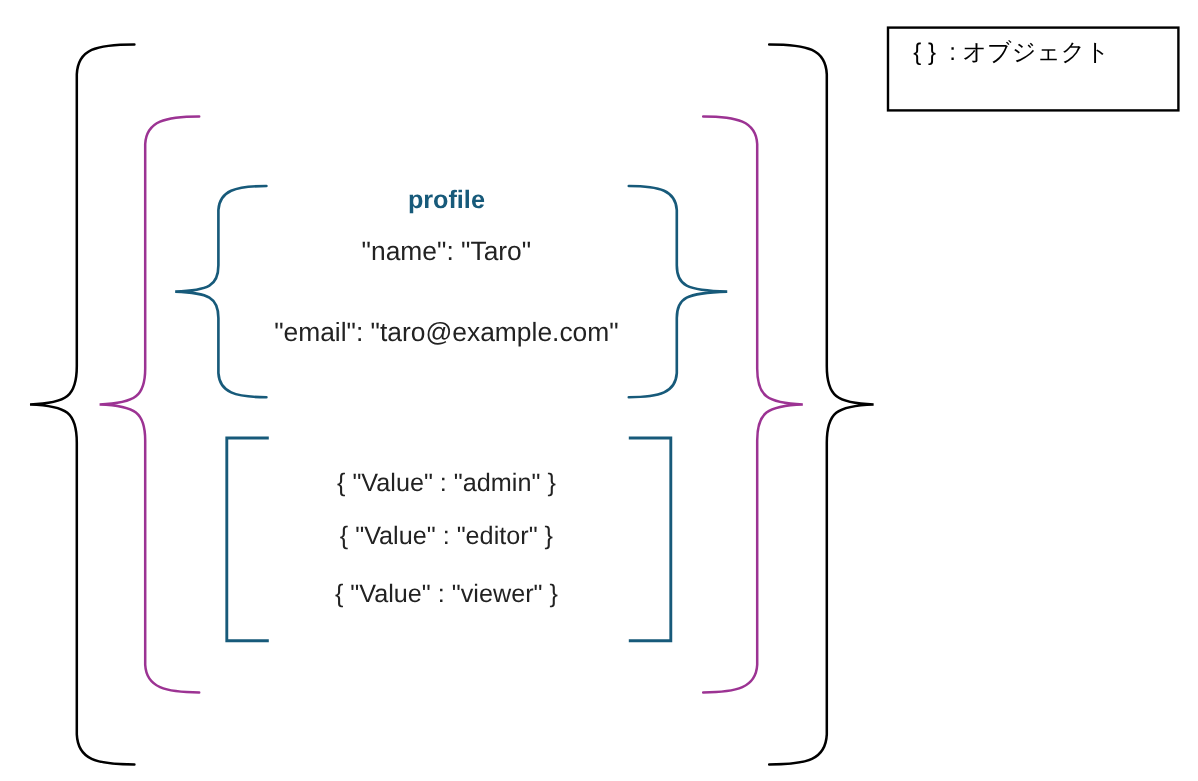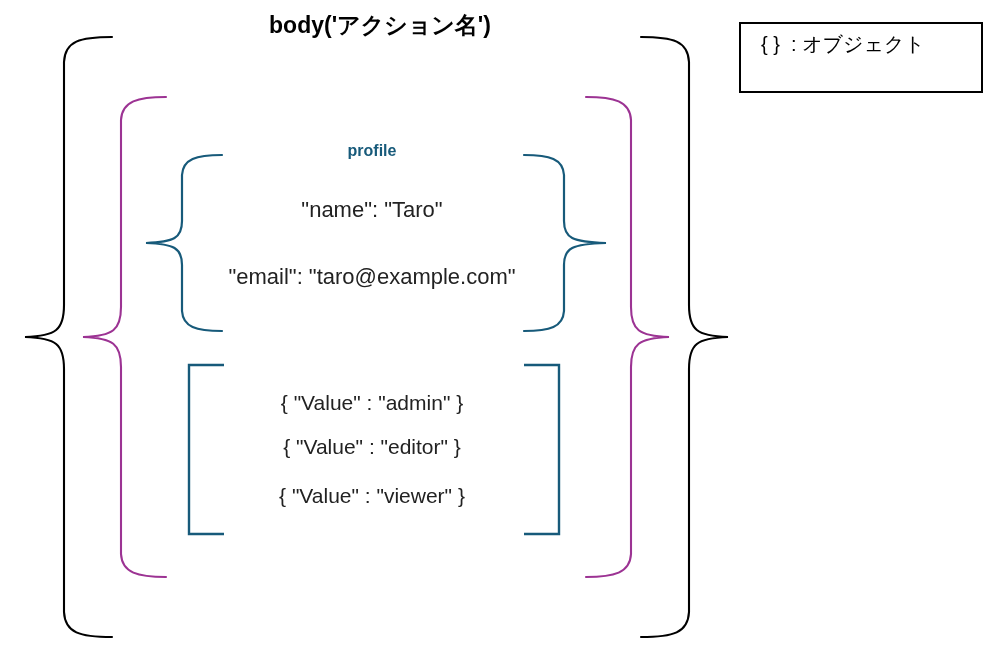--- a/index.html
+++ b/index.html
@@ -50,23 +50,23 @@
   #user-label {
     left: 0;
     top: 74px;
     width: 744px;
     font-size: 21px;
     font-weight: bold;
     color: #9C3393;
   }
   #profile-label {
     left: 0;
-    top: 143px;
+    top: 156px;
     width: 744px;
-    font-size: 16px;
+    font-size: 21px;
     font-weight: bold;
     color: #175A7A;
   }
   #roles-label {
     left: 0;
     top: 349px;
     width: 744px;
     font-size: 21px;
     font-weight: bold;
     color: #175A7A;
@@ -165,23 +165,20 @@
          C 564 238, 572 242, 606 243
          C 572 244, 564 248, 564 265
          L 564 311
          C 563 327, 550 331, 524 331" fill="none" stroke="#175A7A" stroke-width="2.2" stroke-linecap="round"></path>
 
     <path d="M 224 365 L 189 365 L 189 534 L 224 534" fill="none" stroke="#175A7A" stroke-width="2.4" stroke-linecap="butt" stroke-linejoin="miter"></path>
 
     <path d="M 524 365 L 559 365 L 559 534 L 524 534" fill="none" stroke="#175A7A" stroke-width="2.4" stroke-linecap="butt" stroke-linejoin="miter"></path>
   </svg>
 
-  <div class="lbl" id="title">
-    <span>body('アクション名')</span>
-  </div>
 
 
   <div class="lbl" id="profile-label">profile</div>
 
 
   <div class="val" id="v-name">"name": "Taro"</div>
 
   <div class="val" id="v-email">"email": "taro@example.com"</div>
 
   <div class="val" id="v-role0">{ "Value" : "admin" }</div>

